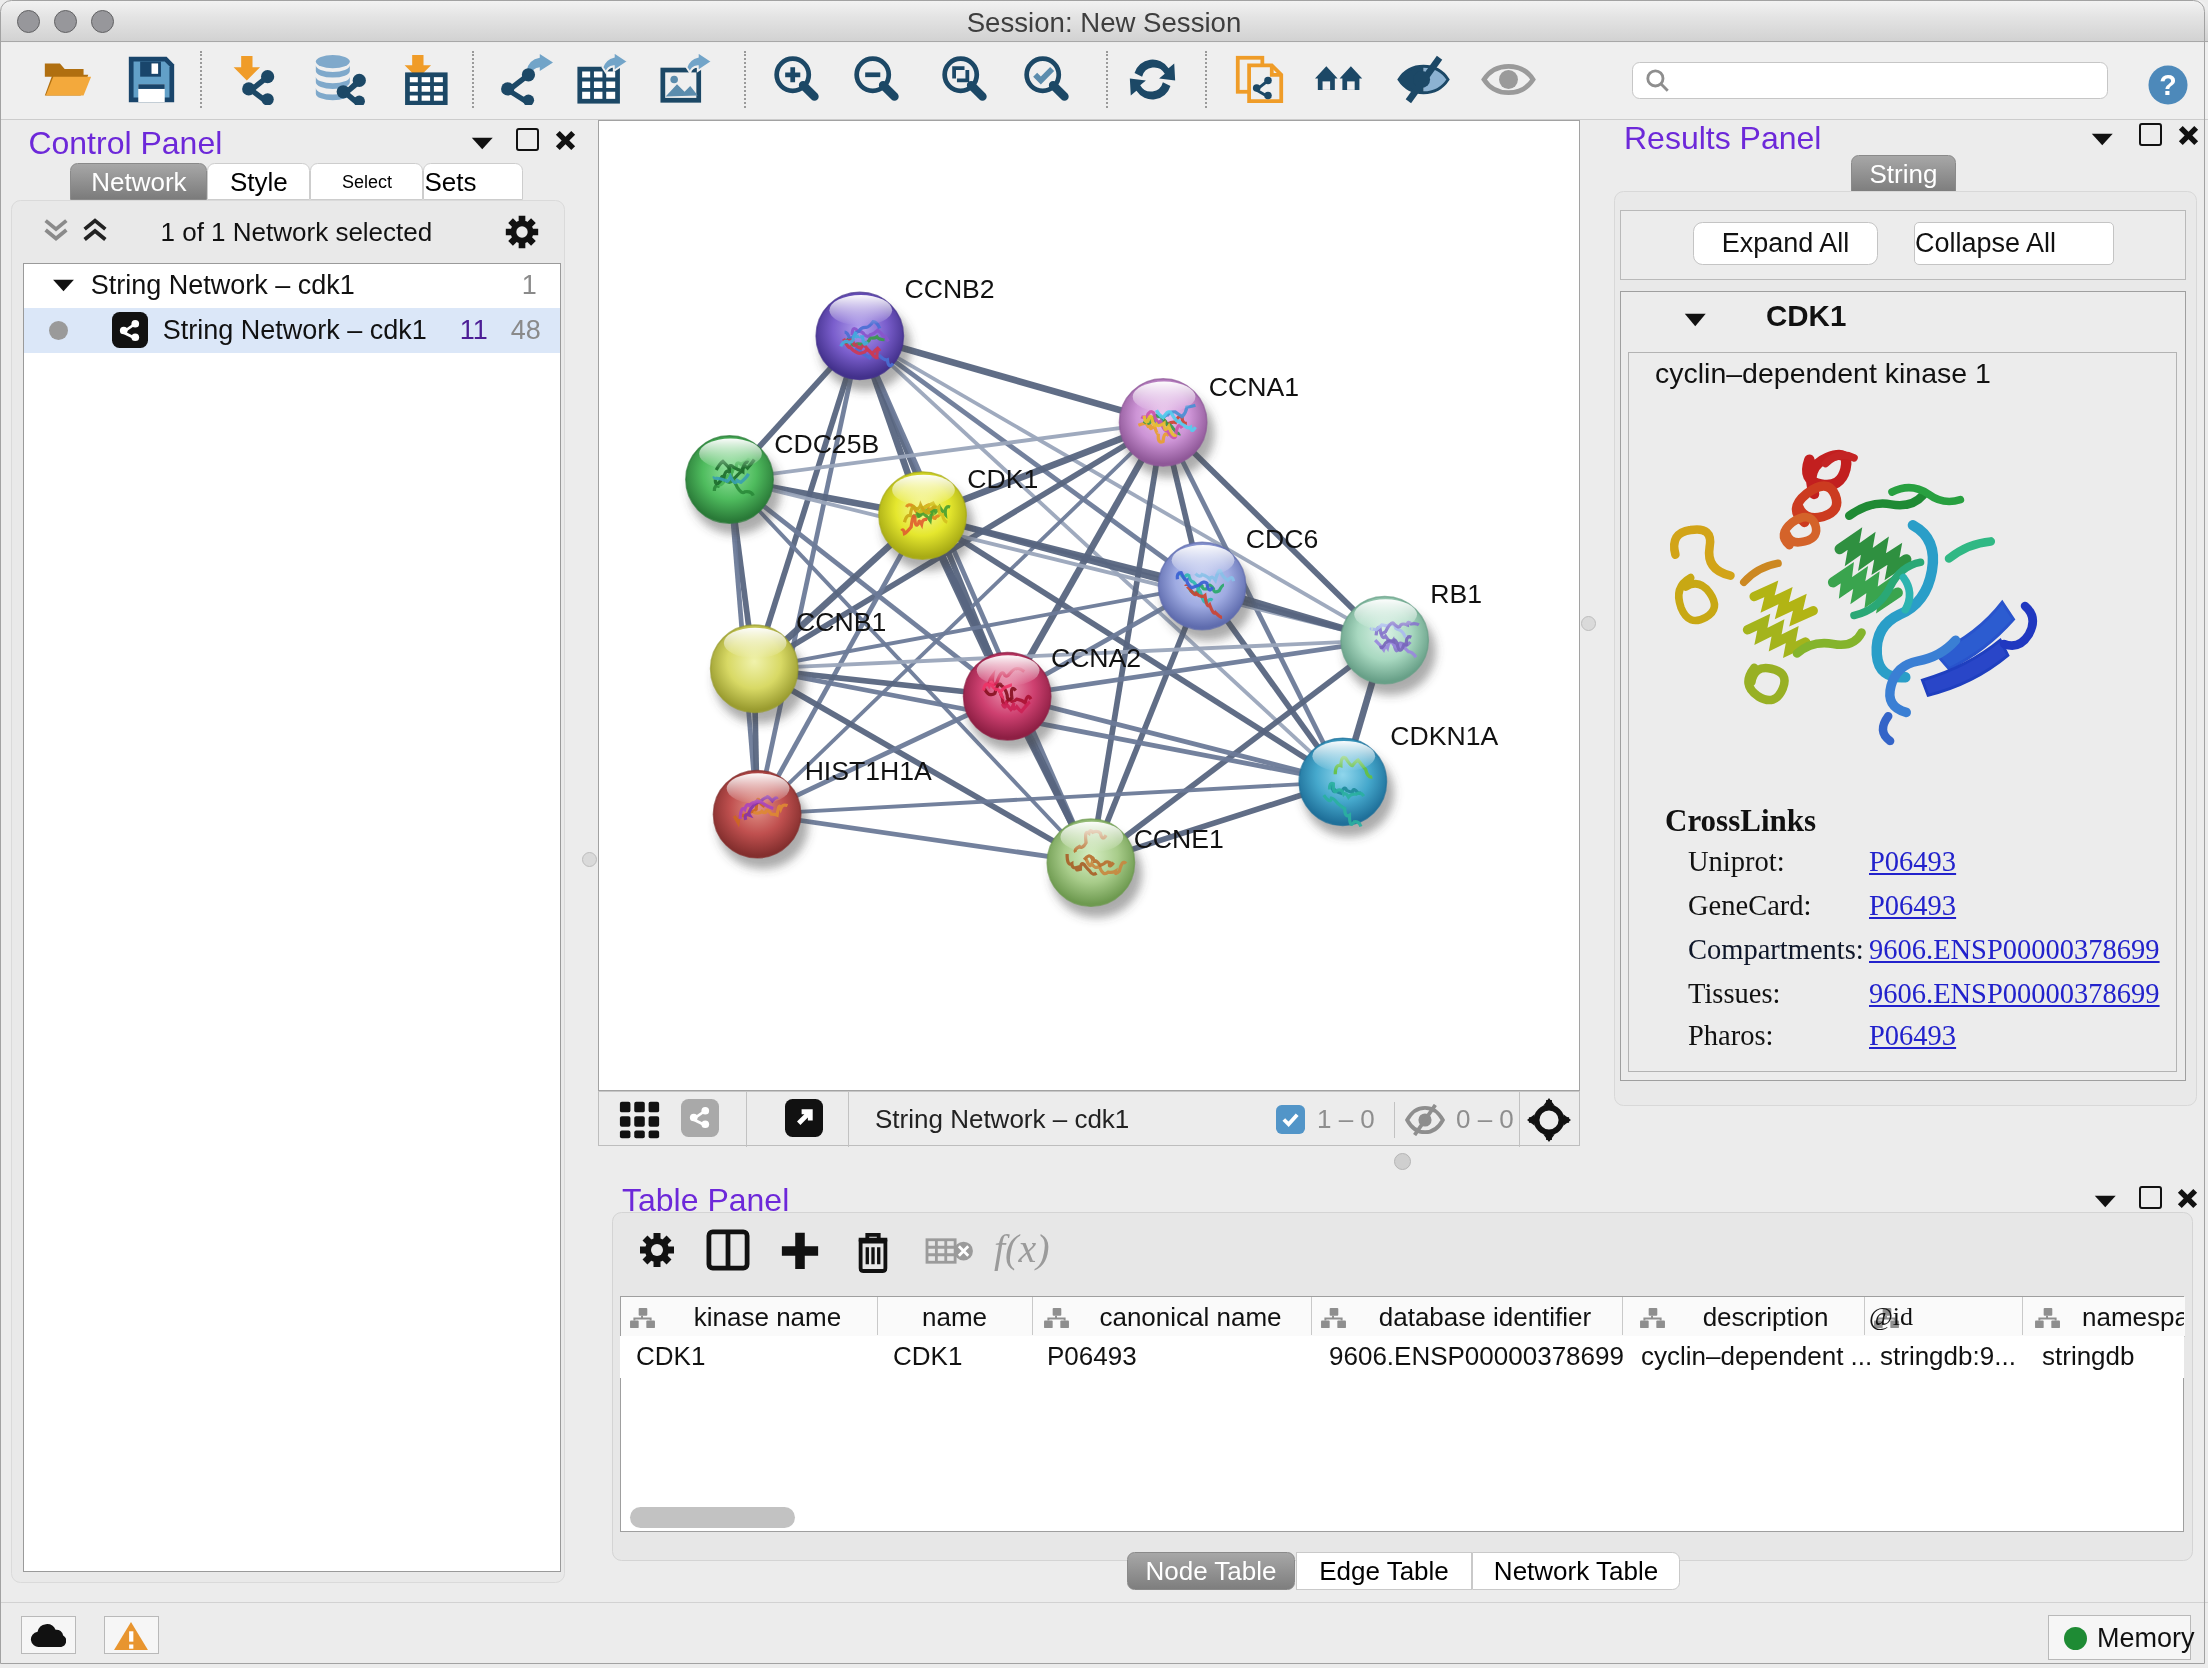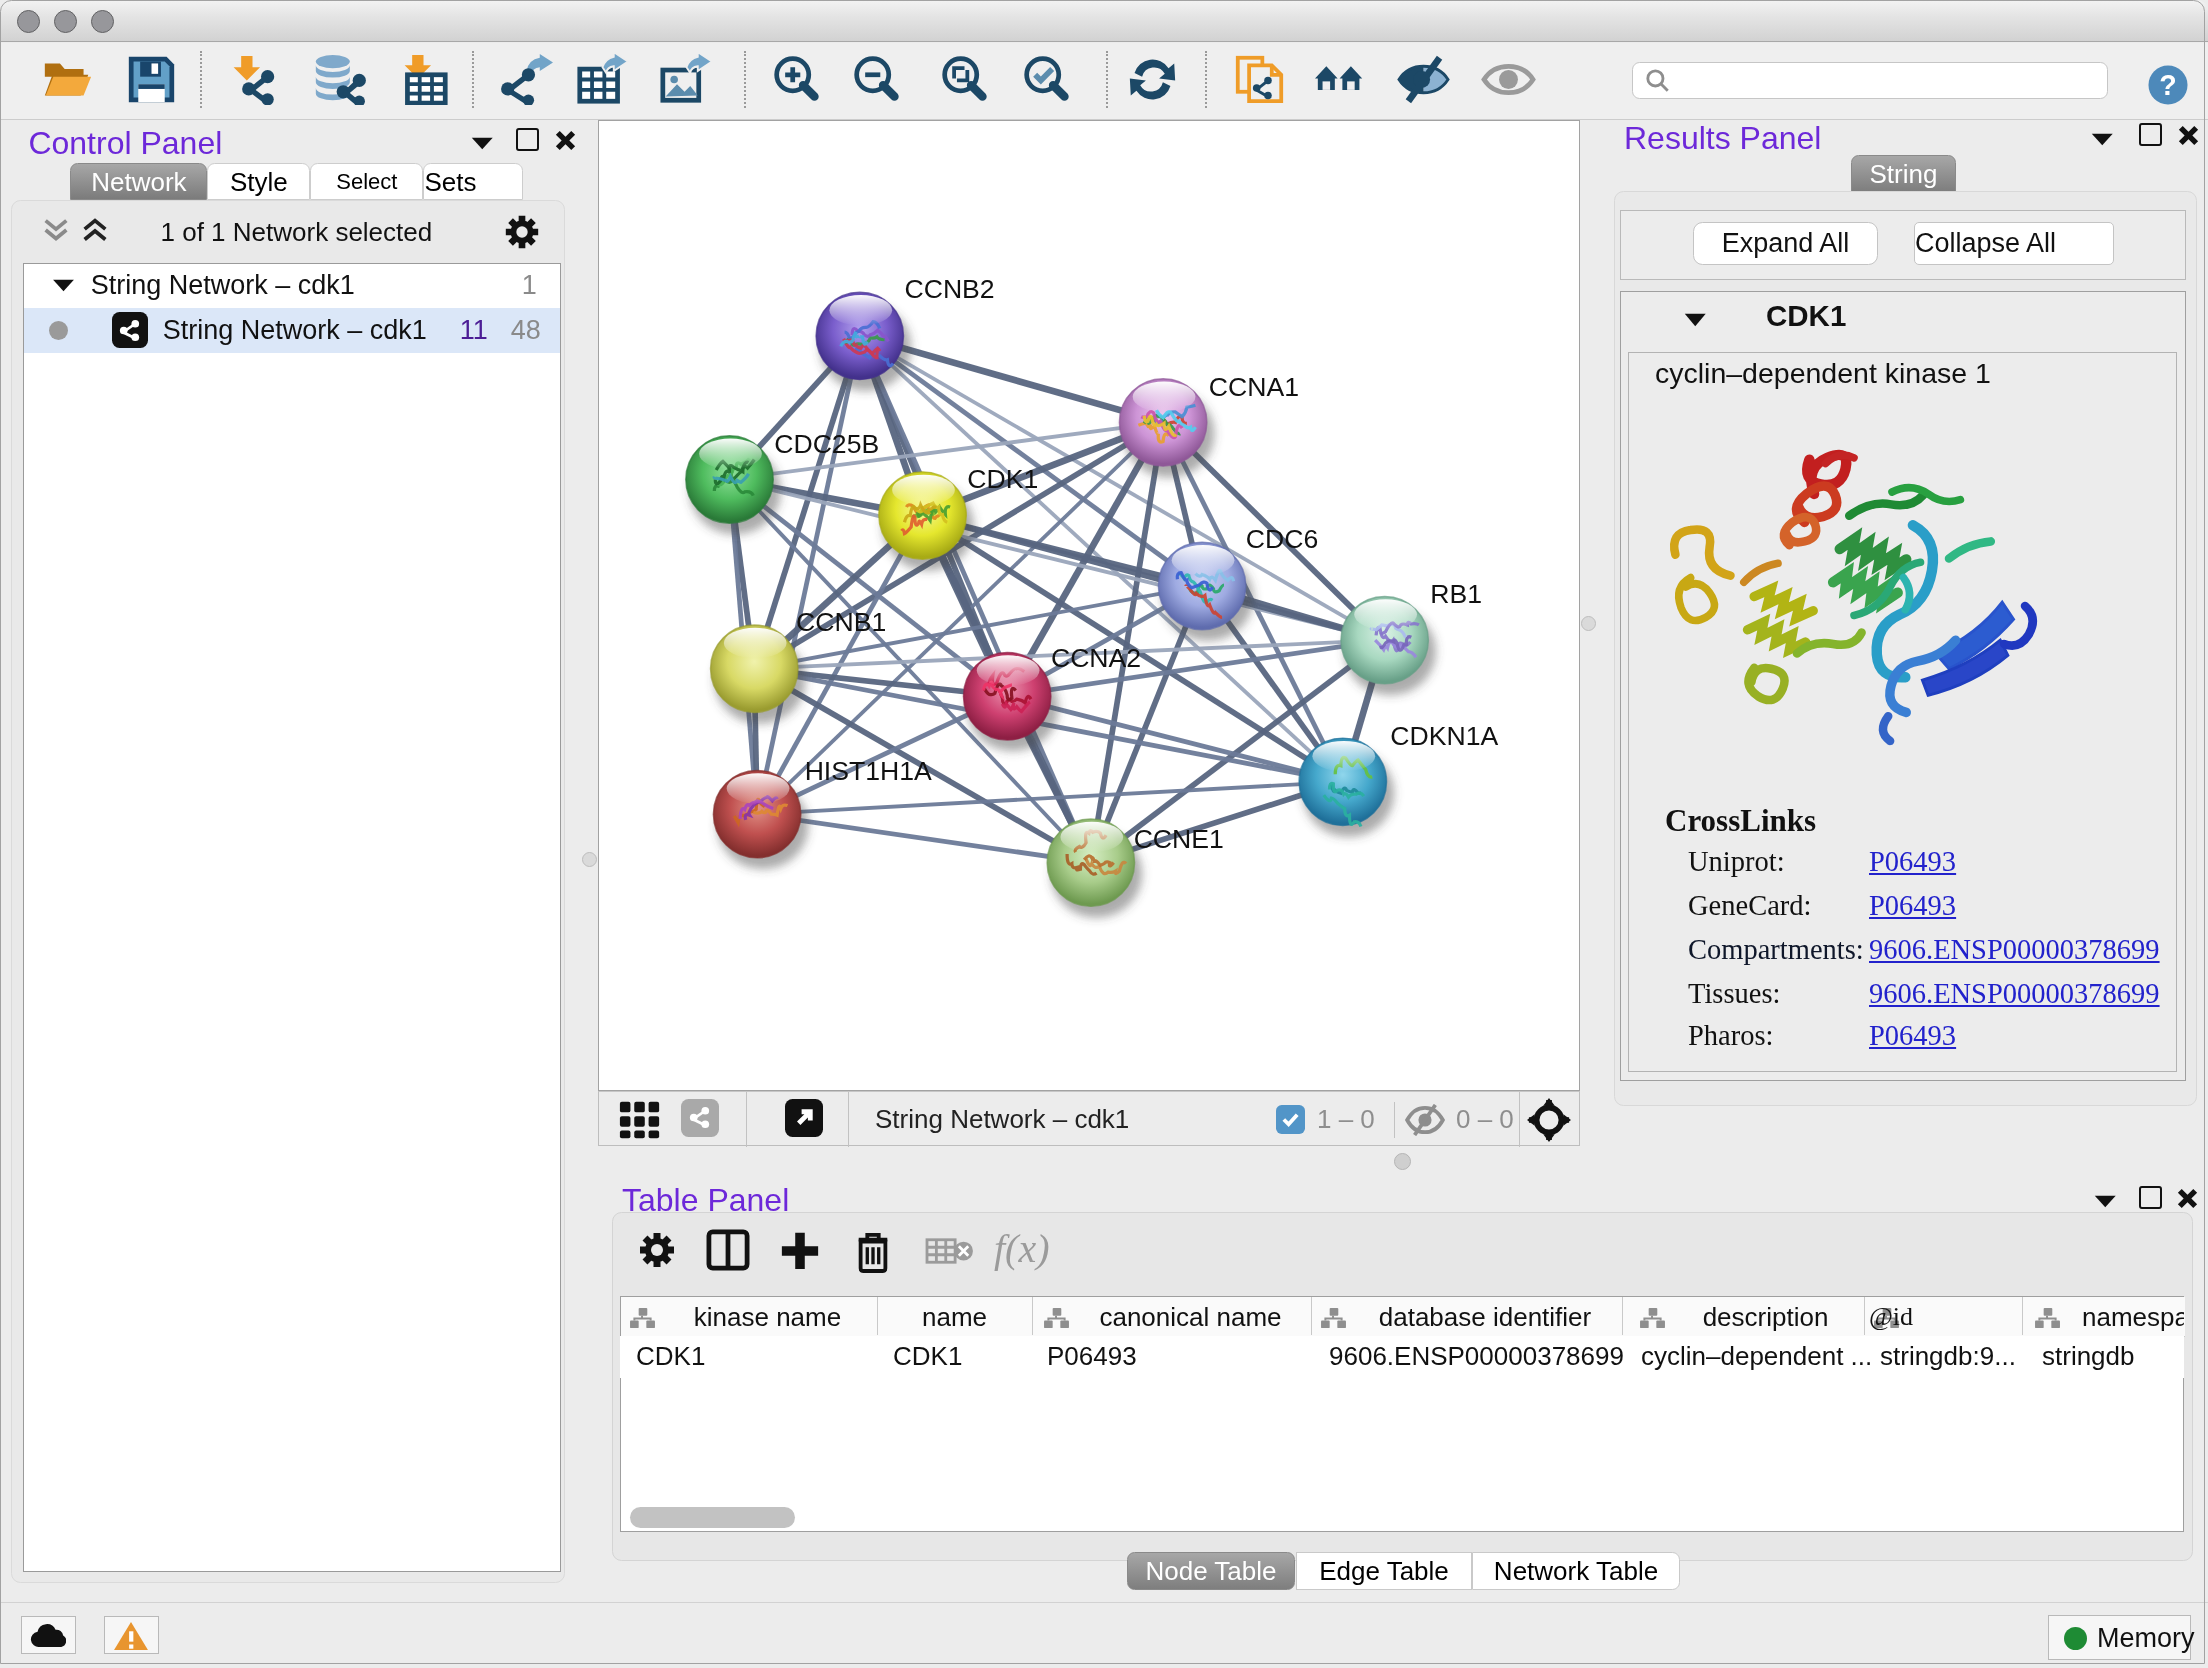--- a/index.html
+++ b/index.html
@@ -62,20 +62,21 @@
   <path d="M12.5 9 v3 M4.5 14 v-2 h17 v2 M12.5 9 v3" stroke="#8f8f8f" stroke-width="2" fill="none"></path>
 </g>
 </defs>
 </svg>
 
 <div id="winborder"></div>
 <div id="titlebar">
   <div class="tl" style="left:17px;"></div>
   <div class="tl" style="left:54px;"></div>
   <div class="tl" style="left:91px;"></div>
+  <div id="title">Session: New Session</div>
 </div>
 
 <div id="toolbar">
 
   <svg class="tbi" style="left:41px;" width="53" height="51" viewBox="0 0 56 54">
     <path d="M4 10 h16 l5 6 h20 v8 H4 z" fill="#b06f10"></path>
     <path d="M4 10 v34 l8-22 h38 l-8 22 H4 z" fill="#b06f10"></path>
     <path d="M13 24 h40 l-8 20 H5 z" fill="#f3a93c"></path>
   </svg>
 
@@ -235,21 +236,21 @@
   <svg style="position:absolute;left:457px;top:13.3px;" width="28.5" height="19" viewBox="0 0 30 20">
       <path d="M4 5 h22 l-11 12 z" fill="#111"></path>
     </svg>
   <div style="position:absolute;left:505px;top:7.6px;width:23px;height:23px;border:2.9px solid #111;border-radius:2.9px;"></div>
   <svg style="position:absolute;left:542px;top:7.6px;" width="25" height="25" viewBox="0 0 26 26">
       <path d="M3 7 L7 3 L13 9 L19 3 L23 7 L17 13 L23 19 L19 23 L13 17 L7 23 L3 19 L9 13 z" fill="#111"></path>
     </svg>
 
   <div style="position:absolute;left:59px;top:43px;width:137px;height:37px;border-radius:7.6px 7.6px 0 0;background:linear-gradient(#a7a7a7,#7b7b7b);border:1px solid #8a8a8a;color:#fff;text-align:center;font-size:26px;line-height:36px;">Network</div>
   <div style="position:absolute;left:196px;top:43px;width:103px;height:37px;border-radius:7.6px 7.6px 0 0;background:#fff;border:1px solid #cdcdcd;text-align:center;font-size:26px;line-height:36px;">Style</div>
-  <div style="position:absolute;left:299px;top:43px;width:113px;height:37px;border-radius:7.6px 7.6px 0 0;background:#fff;border:1px solid #cdcdcd;text-align:center;font-size:22px;line-height:36px;">Select</div>
+  <div style="position:absolute;left:299px;top:43px;width:113px;height:37px;border-radius:7.6px 7.6px 0 0;background:#fff;border:1px solid #cdcdcd;text-align:center;font-size:18px;line-height:36px;">Select</div>
   <div style="position:absolute;left:412px;top:43px;width:100px;height:37px;border-radius:7.6px 7.6px 0 0;background:#fff;border:1px solid #cdcdcd;text-align:left;font-size:26px;line-height:36px;">Sets</div>
 
   <div style="position:absolute;left:0px;top:80px;width:554px;height:1383px;background:#e9e9e9;border-radius:9.5px;border:1px solid #dadada;"></div>
 
   <svg style="position:absolute;left:28.5px;top:95px;" width="32" height="32" viewBox="0 0 34 34">
       <path d="M6 6 l11 9 11-9 M6 16 l11 9 11-9" stroke="#8a8a8a" stroke-width="4" fill="none"></path>
     </svg>
   <svg style="position:absolute;left:68px;top:95px;" width="32" height="32" viewBox="0 0 34 34">
       <path d="M6 15 L17 6 L28 15 M6 26 L17 17 L28 26" stroke="#222" stroke-width="4" fill="none"></path>
     </svg>

